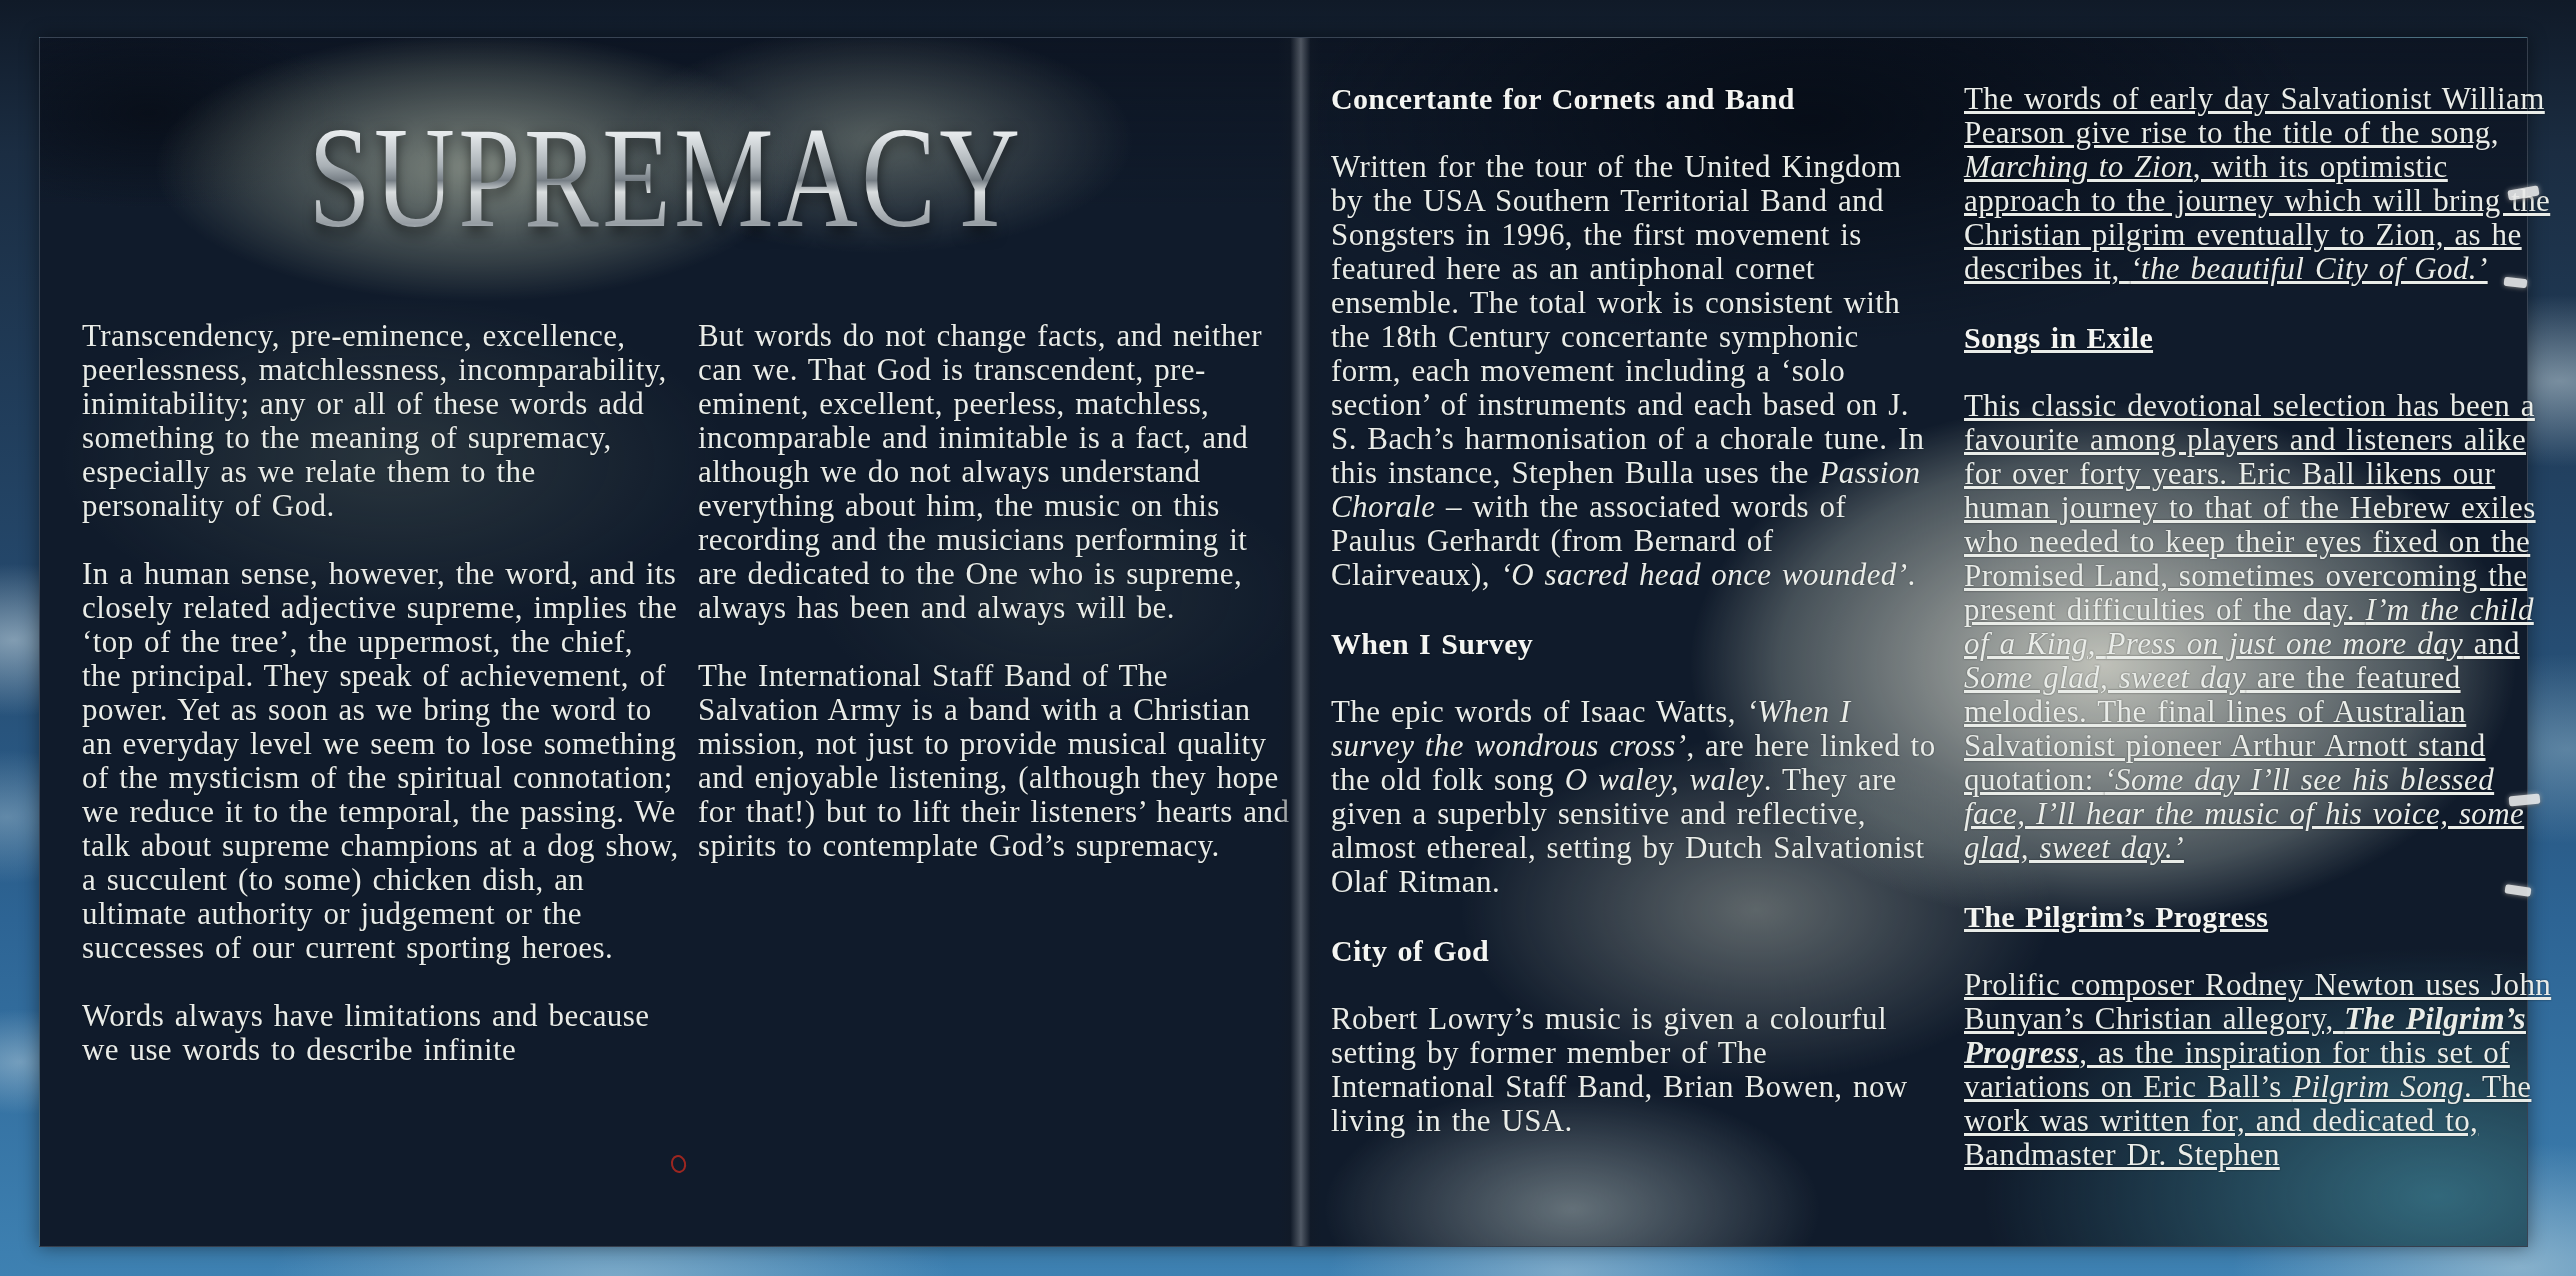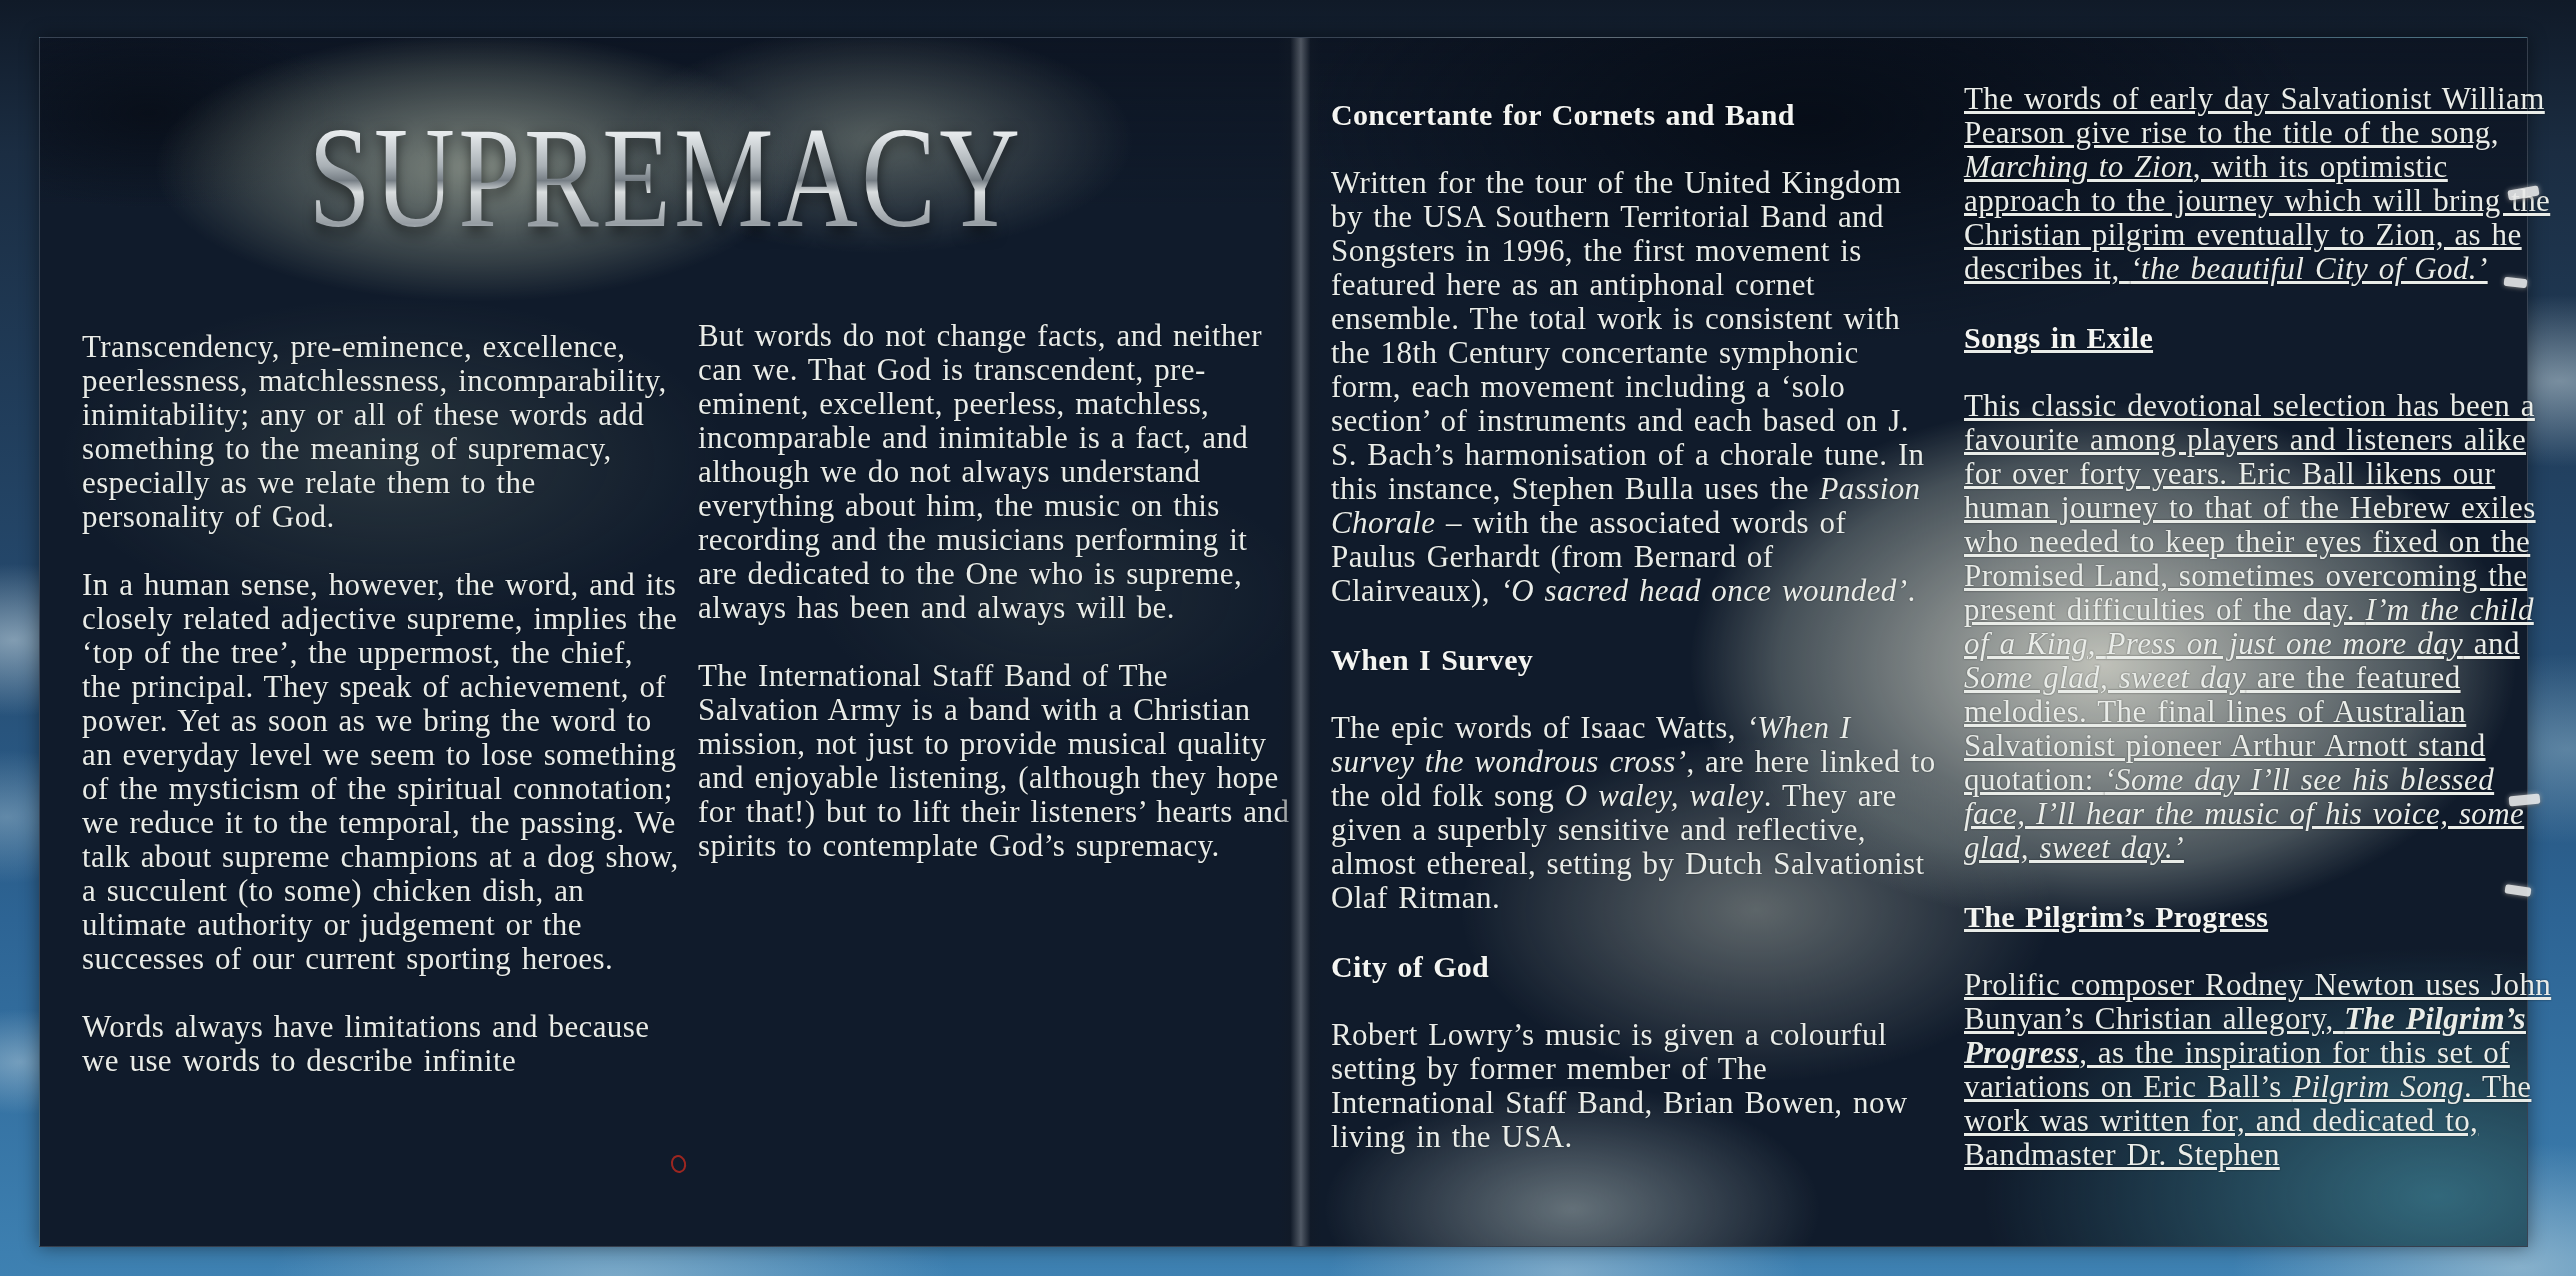--- a/index.html
+++ b/index.html
@@ -63,31 +63,31 @@
     font-size:112px;letter-spacing:3.4px;line-height:1;
     transform:scaleY(1.28);transform-origin:center top;
     background:linear-gradient(180deg,#ffffff 0%,#e4e8ea 20%,#a9b0b5 42%,#767e85 52%,#dadedf 60%,#969da3 82%,#eaedee 100%);
     -webkit-background-clip:text;background-clip:text;color:transparent;
     filter:drop-shadow(0 4.8px 6.1px rgba(0,0,0,0.60));
   }
   
   .col{position:absolute;color:#e9ece8;font-size:31px;line-height:34px;
        letter-spacing:0.4px;word-spacing:2.4px;
        text-shadow:0 0 2px rgba(0,0,0,0.45);}
-  .col-l1{left:42px;top:292px;width:598px;}
+  .col-l1{left:42px;top:281px;width:598px;}
   .col-l2{left:658px;top:281px;width:598px;}
   .col-r1{left:1291px;top:44px;width:605px;}
   .col-r2{left:1924px;top:44px;width:601px;text-decoration:underline;}
   .para{margin:0 0 34px 0;}
   .para:last-child{margin-bottom:0;}
   .section-heading{
     margin:35px 0 34px 0;font-size:30px;font-weight:700;color:#f4f5f2;
     letter-spacing:0.3px;
   }
-  .section:first-child .section-heading{margin-top:16px;}
+  .section:first-child .section-heading{margin-top:0;}
   .s-i{font-style:italic;}
   .s-bi{font-weight:700;font-style:italic;}
   
   .pen-mark{
     position:absolute;left:631px;top:1117px;width:11px;height:13.6px;
     border:2.7px solid rgba(181,40,30,0.85);border-radius:50%;
     transform:rotate(-14deg);
   }
 </style>
 </head>

